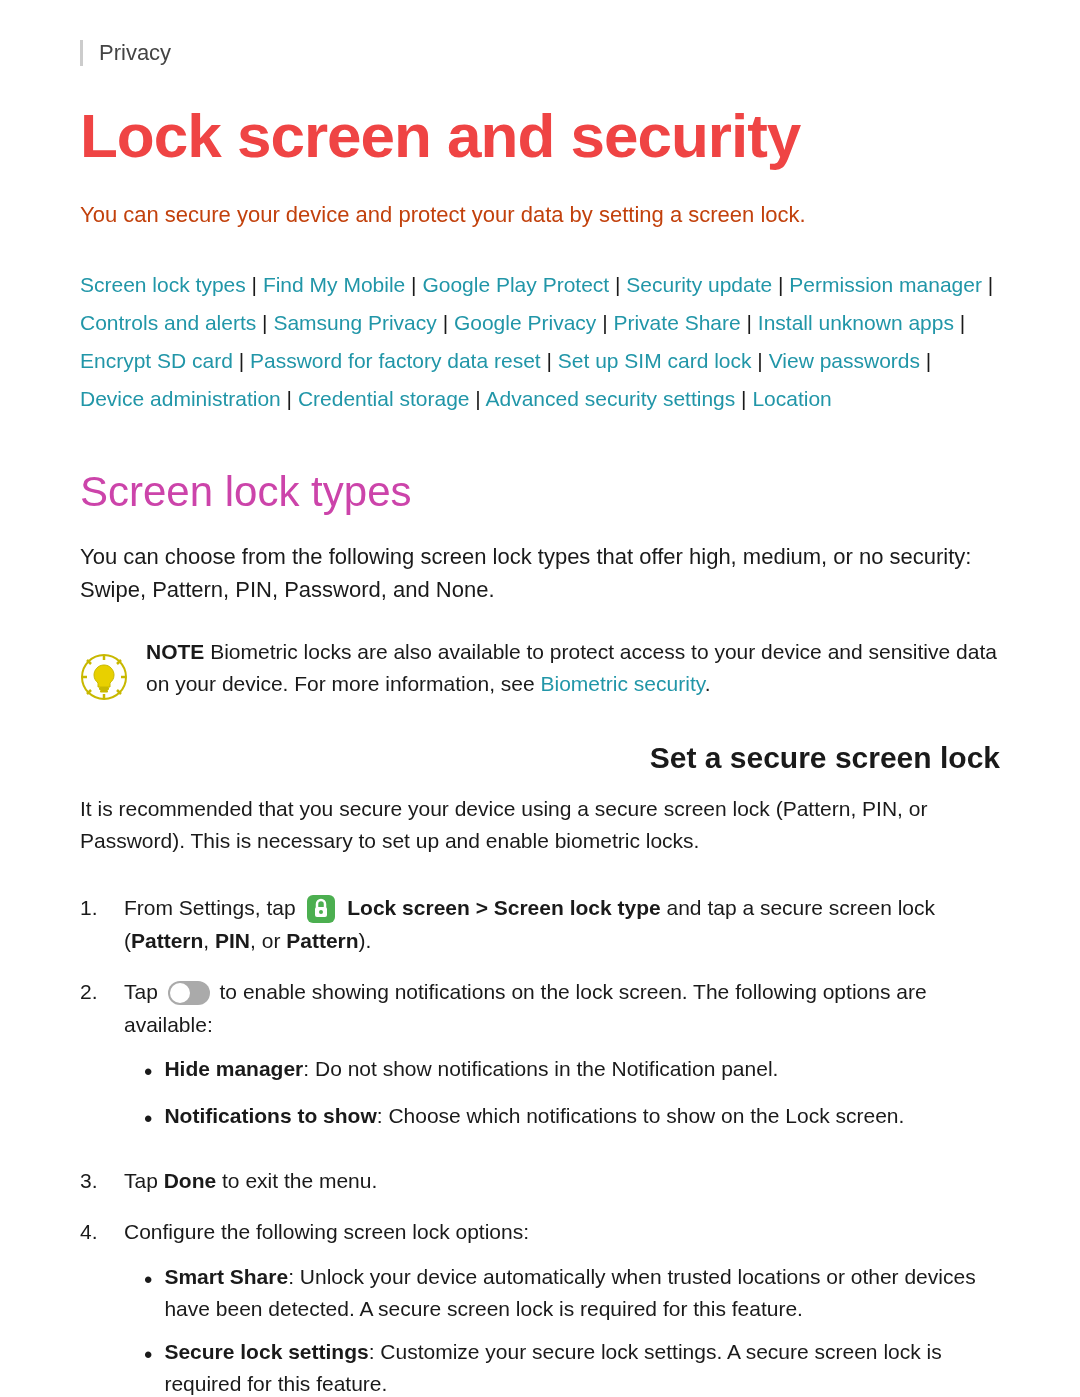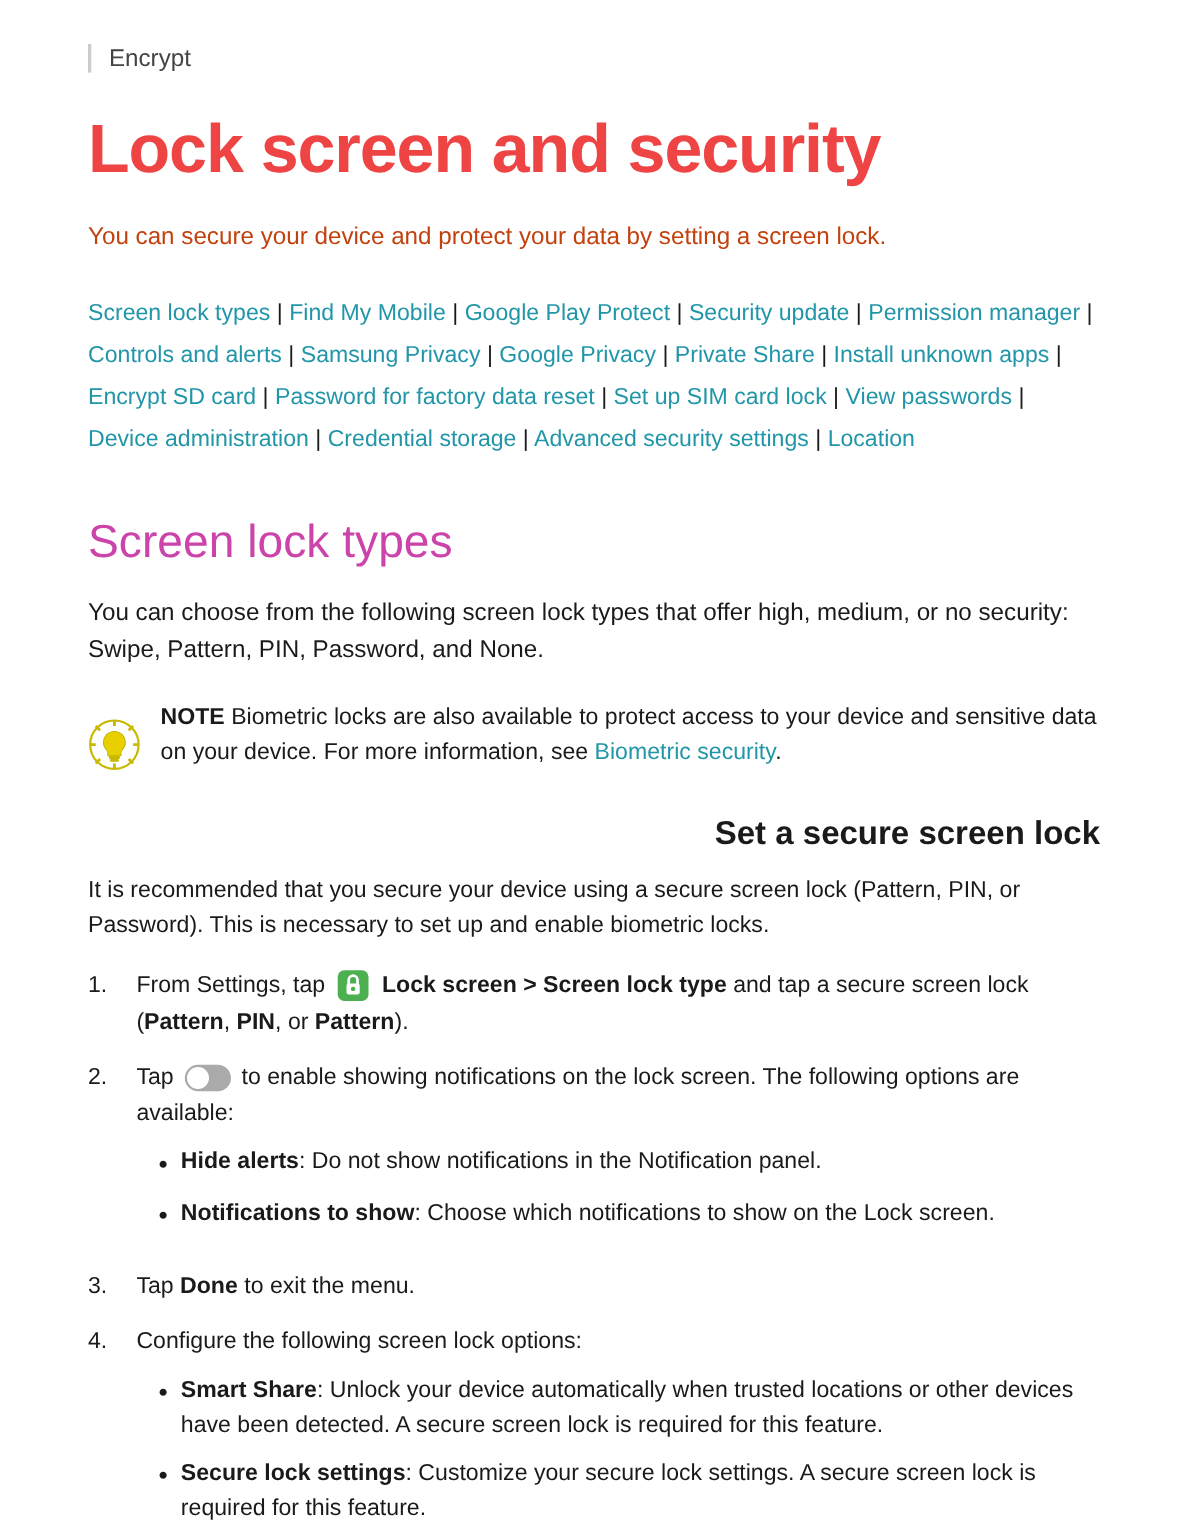--- a/index.html
+++ b/index.html
@@ -105,21 +105,21 @@
       font-size: 30px;
       font-weight: 600;
       color: #1a1a1a;
       margin-bottom: 18px;
       text-align: right;
     }
 
     .subsection-intro {
       font-size: 21px;
       color: #1a1a1a;
-      margin-bottom: 22px;
+      margin-bottom: 34px;
       line-height: 1.55;
     }
 
     .ordered-list {
       list-style: none;
       padding: 0;
       margin: 0 0 10px 0;
     }
 
     .ordered-list > li {
@@ -196,21 +196,21 @@
       content: '•';
       font-size: 24px;
       color: #1a1a1a;
       flex-shrink: 0;
     }
   </style>
 </head>
 <body>
 
 <div class="breadcrumb-bar">
-  <span class="breadcrumb-text">Encrypt</span>
+  <span class="breadcrumb-text">Privacy</span>
 </div>
 
 <h1 class="page-title">Lock screen and security</h1>
 
 <p class="intro-text">You can secure your device and protect your data by setting a screen lock.</p>
 
 <div class="nav-links">
   <span class="nav-link">Screen lock types</span><span class="separator"> | </span><span class="nav-link">Find My Mobile</span><span class="separator"> | </span><span class="nav-link">Google Play Protect</span><span class="separator"> | </span><span class="nav-link">Security update</span><span class="separator"> | </span><span class="nav-link">Permission manager</span><span class="separator"> | </span><span class="nav-link">Controls and alerts</span><span class="separator"> | </span><span class="nav-link">Samsung Privacy</span><span class="separator"> | </span><span class="nav-link">Google Privacy</span><span class="separator"> | </span><span class="nav-link">Private Share</span><span class="separator"> | </span><span class="nav-link">Install unknown apps</span><span class="separator"> | </span><span class="nav-link">Encrypt SD card</span><span class="separator"> | </span><span class="nav-link">Password for factory data reset</span><span class="separator"> | </span><span class="nav-link">Set up SIM card lock</span><span class="separator"> | </span><span class="nav-link">View passwords</span><span class="separator"> | </span><span class="nav-link">Device administration</span><span class="separator"> | </span><span class="nav-link">Credential storage</span><span class="separator"> | </span><span class="nav-link">Advanced security settings</span><span class="separator"> | </span><span class="nav-link">Location</span>
 </div>
 
@@ -265,21 +265,21 @@
 
   <li>
     <span class="num">2.</span>
     <span class="content">
       Tap
       
       <span class="toggle-icon"></span>
       to enable showing notifications on the lock screen. The following options are available:
       <ul class="bullet-list">
         <li>
-            <span><span class="bold">Hide alerts</span>: Do not show notifications in the Notification panel.</span>
+            <span><span class="bold">Hide manager</span>: Do not show notifications in the Notification panel.</span>
           </li>
         <li>
             <span><span class="bold">Notifications to show</span>: Choose which notifications to show on the Lock screen.</span>
           </li>
       </ul>
     </span>
   </li>
 
   <li>
     <span class="num">3.</span>

